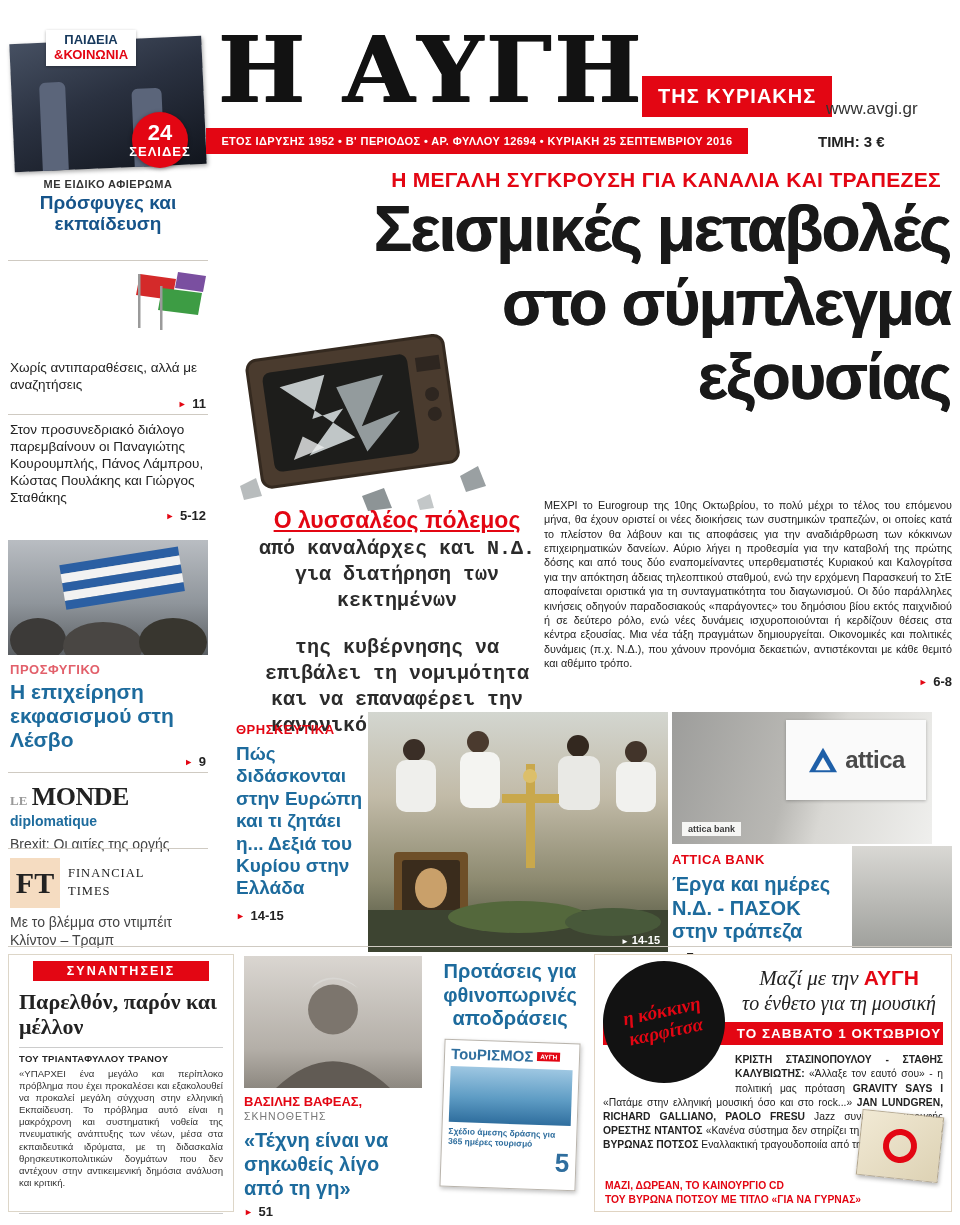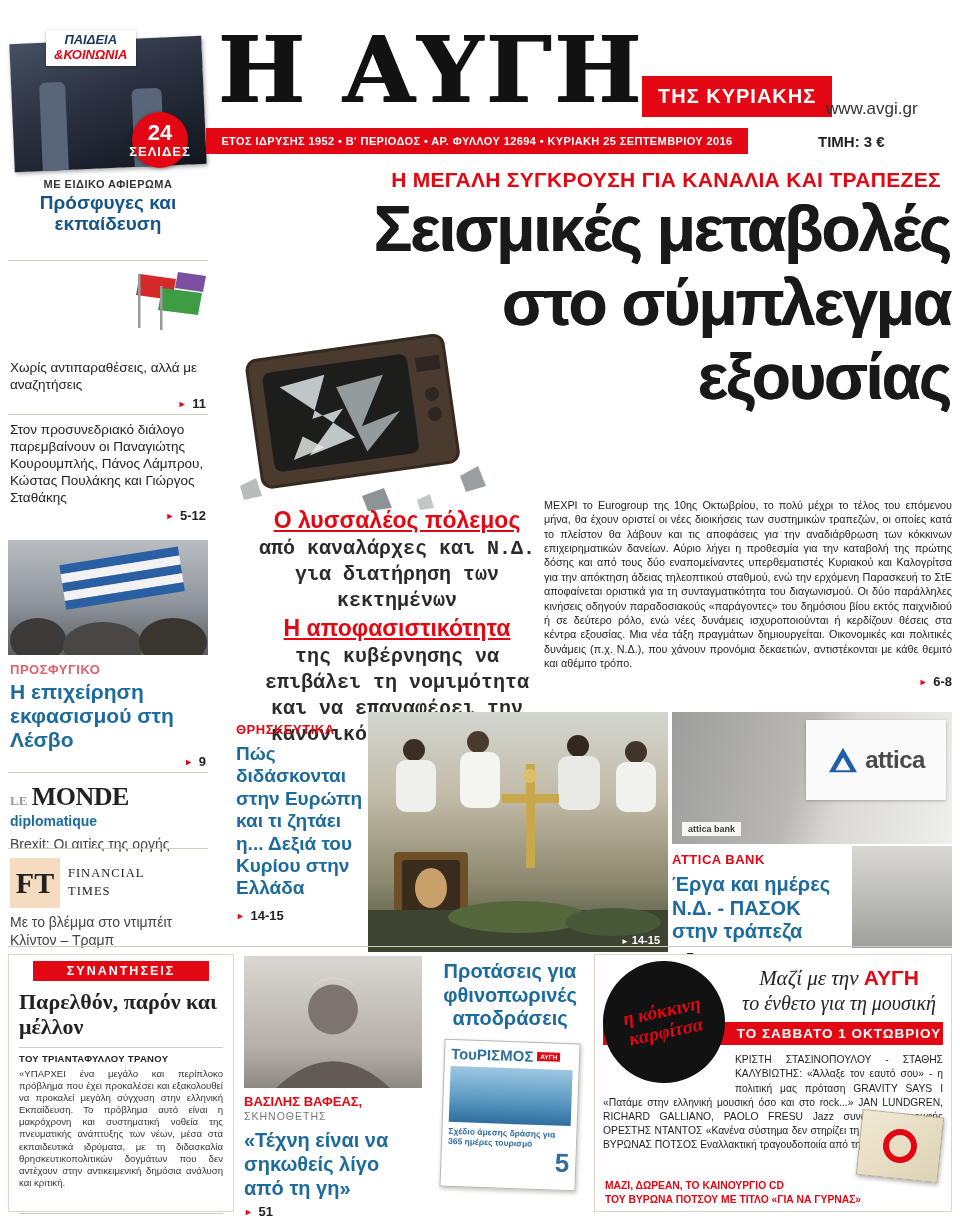--- a/index.html
+++ b/index.html
@@ -35,21 +35,20 @@
   .promo-photo {
     position:absolute; left:4px; top:14px; width:192px; height:128px;
     background:linear-gradient(160deg,#465062 0%,#2a3140 45%,#11151d 100%);
     transform:rotate(-2.5deg); box-shadow:1px 2px 4px rgba(0,0,0,.35);
   }
   .promo-fig { position:absolute; background:#5b657a; border-radius:6px 6px 0 0; }
   .promo-tag {
     position:absolute; left:38px; top:4px; background:#fff; padding:3px 8px;
     font-weight:bold; font-size:13px; line-height:1.15; text-align:center;
     box-shadow:0 1px 3px rgba(0,0,0,.3);
-    font-style:italic;
   }
   .promo-tag .t1 { color:#16385c; display:block; }
   .promo-tag .t2 { color:var(--red); display:block; }
   .badge-circle {
     position:absolute; left:124px; top:86px; width:56px; height:56px; border-radius:50%;
     background:var(--red); color:#fff; display:flex; flex-direction:column;
     align-items:center; justify-content:center; box-shadow:0 1px 4px rgba(0,0,0,.4);
   }
   .badge-circle .n { font-size:22px; font-weight:bold; line-height:1; }
   .badge-circle .l { font-size:13px; font-weight:bold; letter-spacing:1px; }
@@ -132,21 +131,21 @@
     display:flex; flex-direction:column; align-items:center; justify-content:center;
     transform:rotate(-12deg); margin-right:10px; }
   .pin-circle span { color:var(--red); font-family:"Liberation Serif",serif; font-style:italic;
     font-weight:bold; font-size:19px; line-height:1.1; }
   .music-head { text-align:center; padding-top:4px; }
   .mh-line { font-family:"Liberation Serif",serif; font-style:italic; font-size:21px; color:#222; line-height:1.2; }
   .mh-brand { color:var(--red); font-weight:bold; font-style:normal; font-family:"Liberation Sans",sans-serif; }
   .music-datebar { background:var(--red); color:#fff; font-weight:bold; font-size:13.5px;
     text-align:center; padding:4px 0; margin-top:7px; letter-spacing:1px; }
   .music-details { font-size:10.3px; line-height:1.38; text-align:justify; color:#222; margin-top:8px; }
-  .music-details .b { font-weight:normal; }
+  .music-details .b { font-weight:bold; }
   .cd { position:absolute; right:10px; bottom:32px; width:82px; height:66px;
     background:linear-gradient(135deg,#f1e9d4,#ddd2b4); border:1px solid #b3a68c; transform:rotate(6deg);
     display:flex; align-items:center; justify-content:center; box-shadow:1px 2px 4px rgba(0,0,0,.3); }
   .cd-ring { width:34px; height:34px; border:6px solid var(--red); border-radius:50%; }
   .cd-note { position:absolute; left:10px; bottom:5px; width:258px; color:var(--red);
     font-weight:bold; font-size:10.3px; line-height:1.3; }
 </style>
 </head>
 <body>
 
@@ -264,21 +263,21 @@
     </g>
     <polygon points="248,158 266,148 274,168 254,174" fill="#9aa0a2"></polygon>
     <polygon points="28,168 44,160 50,178 32,182" fill="#b8bcbd"></polygon>
     <polygon points="150,178 172,170 180,190 156,193" fill="#8d9496"></polygon>
     <polygon points="205,182 218,176 222,190 208,192" fill="#c3c7c8"></polygon>
   </svg>
 
   <div class="abs deck" style="left:258px;top:506px;width:278px;">
     <span class="r">Ο λυσσαλέος πόλεμος</span><br>
     <span class="d">από καναλάρχες και Ν.Δ. για διατήρηση των κεκτημένων</span><br>
-    <span class="r">Η αποφασιστικότητα</span><br>
+    <br>
     <span class="d">της κυβέρνησης να επιβάλει τη νομιμότητα και να επαναφέρει την κανονικότητα στη χώρα</span>
   </div>
 
   <div class="abs lead-body" style="left:544px;top:498px;width:408px;height:172px;overflow:hidden;">ΜΕΧΡΙ το Eurogroup της 10ης Οκτωβρίου, το πολύ μέχρι το τέλος του επόμενου μήνα, θα έχουν οριστεί οι νέες διοικήσεις των συστημικών τραπεζών, οι οποίες κατά το πλείστον θα λάβουν και τις αποφάσεις για την αναδιάρθρωση των κόκκινων επιχειρηματικών δανείων. Αύριο λήγει η προθεσμία για την καταβολή της πρώτης δόσης και από τους δύο εναπομείναντες υπερθεματιστές Κυριακού και Καλογρίτσα για την απόκτηση άδειας τηλεοπτικού σταθμού, ενώ την ερχόμενη Παρασκευή το ΣτΕ αποφαίνεται οριστικά για τη συνταγματικότητα του διαγωνισμού. Οι δύο παράλληλες κινήσεις οδηγούν παραδοσιακούς «παράγοντες» του δημόσιου βίου εκτός παιχνιδιού ή σε δεύτερο ρόλο, ενώ νέες δυνάμεις ισχυροποιούνται ή κερδίζουν θέσεις στα κέντρα εξουσίας. Μια νέα τάξη πραγμάτων δημιουργείται. Οικονομικές και πολιτικές δυνάμεις (π.χ. Ν.Δ.), που χάνουν προνόμια δεκαετιών, αντιστέκονται με κάθε θεμιτό και αθέμιτο τρόπο.</div>
   <div class="abs pgref" style="left:862px;top:672px;width:90px;">
     <span class="arr">►</span>
     <span>6-8</span>
   </div>
 
   <div class="abs" style="left:236px;top:722px;width:128px;">
@@ -309,21 +308,21 @@
       <rect x="0" y="198" width="300" height="42" fill="#3d4431"></rect>
       <ellipse cx="150" cy="205" rx="70" ry="16" fill="#54683c"></ellipse>
       <ellipse cx="245" cy="210" rx="48" ry="14" fill="#48593a"></ellipse>
     </svg>
     <div class="photo-pgref">
       <span class="arr">►</span>
       <span>14-15</span>
     </div>
   </div>
 
-  <div class="abs attica-photo" style="left:672px;top:712px;width:280px;height:132px;">
+  <div class="abs attica-photo" style="left:672px;top:712px;width:260px;height:132px;">
     <div class="attica-panel">
       <svg width="32" height="28" viewBox="0 0 34 30">
         <path d="M17 2 L32 28 L2 28 Z" fill="#1e5fa8"></path>
         <path d="M17 12 L25 26 L9 26 Z" fill="#fafafa"></path>
       </svg>
       <span class="attica-word">attica</span>
     </div>
     <div class="attica-sign">attica bank</div>
   </div>
   <div class="abs atm-ext" style="left:852px;top:846px;width:100px;height:102px;"></div>

